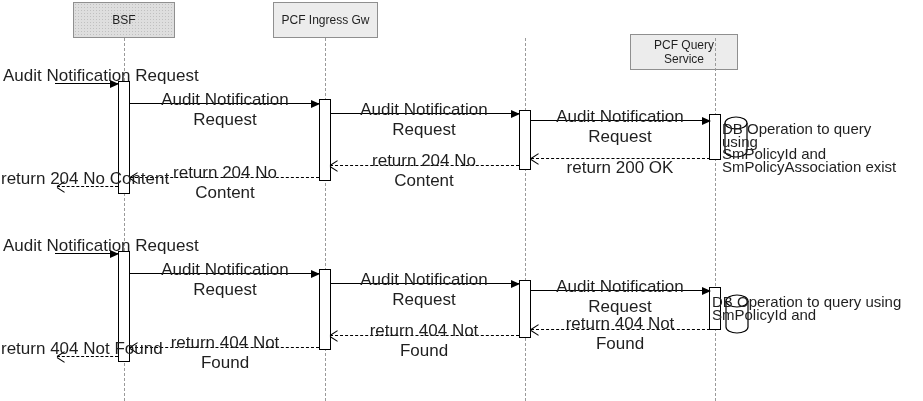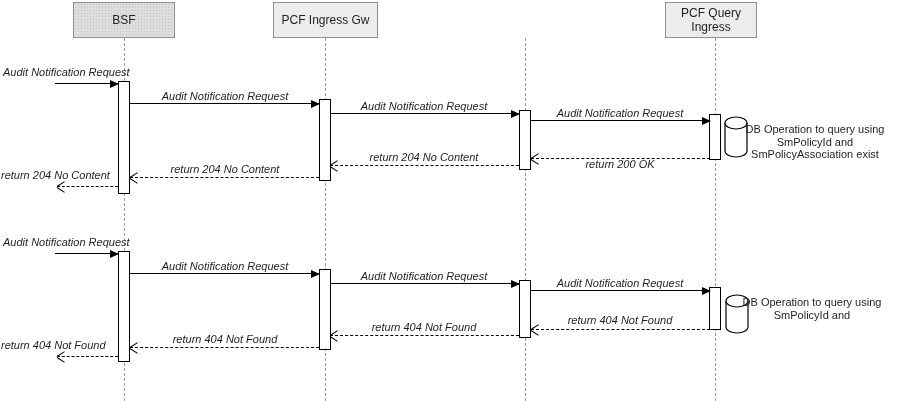--- a/index.html
+++ b/index.html
@@ -33,44 +33,44 @@
     content:""; position:absolute; right:-1px; top:-4px; width:0; height:0;
     border-left:9px solid #000; border-top:4px solid transparent; border-bottom:4px solid transparent;
   }
   .head-left-open::before, .head-left-open::after {
     content:""; position:absolute; left:0; width:9px; height:1px; background:#000;
     transform-origin:0 50%;
   }
   .head-left-open::before { top:-1px; transform:rotate(-33deg); }
   .head-left-open::after  { top:0;    transform:rotate(33deg); }
   .msg-label {
-    position:absolute; font-size:11px; color:#1f1f1f; white-space:nowrap;font-style:italic;
+    position:absolute; font-size:17px; color:#1f1f1f; white-space:nowrap;
   }
   .msg-label.center { text-align:center; white-space:normal; }
   .note-text {
-    position:absolute; font-size:11px; line-height:12.5px; color:#1f1f1f; text-align:center;
+    position:absolute; font-size:15px; line-height:12.5px; color:#1f1f1f; text-align:left;
   }
   .db-icon { position:absolute; }
 </style>
 </head>
 <body>
 
 <div class="canvas">
 
   <div class="actor bsf" style="left:73px; width:102px;">
     <span>BSF</span>
       <span></span>
   </div>
   <div class="actor" style="left:273px; width:105px;">
     <span>PCF Ingress Gw</span>
       <span></span>
   </div>
-  <div class="actor" style="left:665px; width:92px;">
+  <div class="actor" style="left:630px; width:108px;margin-top:32px;">
     <span>PCF Query</span>
-      <span>Ingress</span>
+      <span>Service</span>
   </div>
 
   <div class="lifeline" style="left:124px;"></div>
   <div class="lifeline" style="left:325px;"></div>
   <div class="lifeline" style="left:525px;"></div>
   <div class="lifeline" style="left:715px;"></div>
 
   <div class="activation" style="left:118px; top:81px;  height:113px;"></div>
   <div class="activation" style="left:319px; top:99px;  height:82px;"></div>
   <div class="activation" style="left:519px; top:110px; height:60px;"></div>

